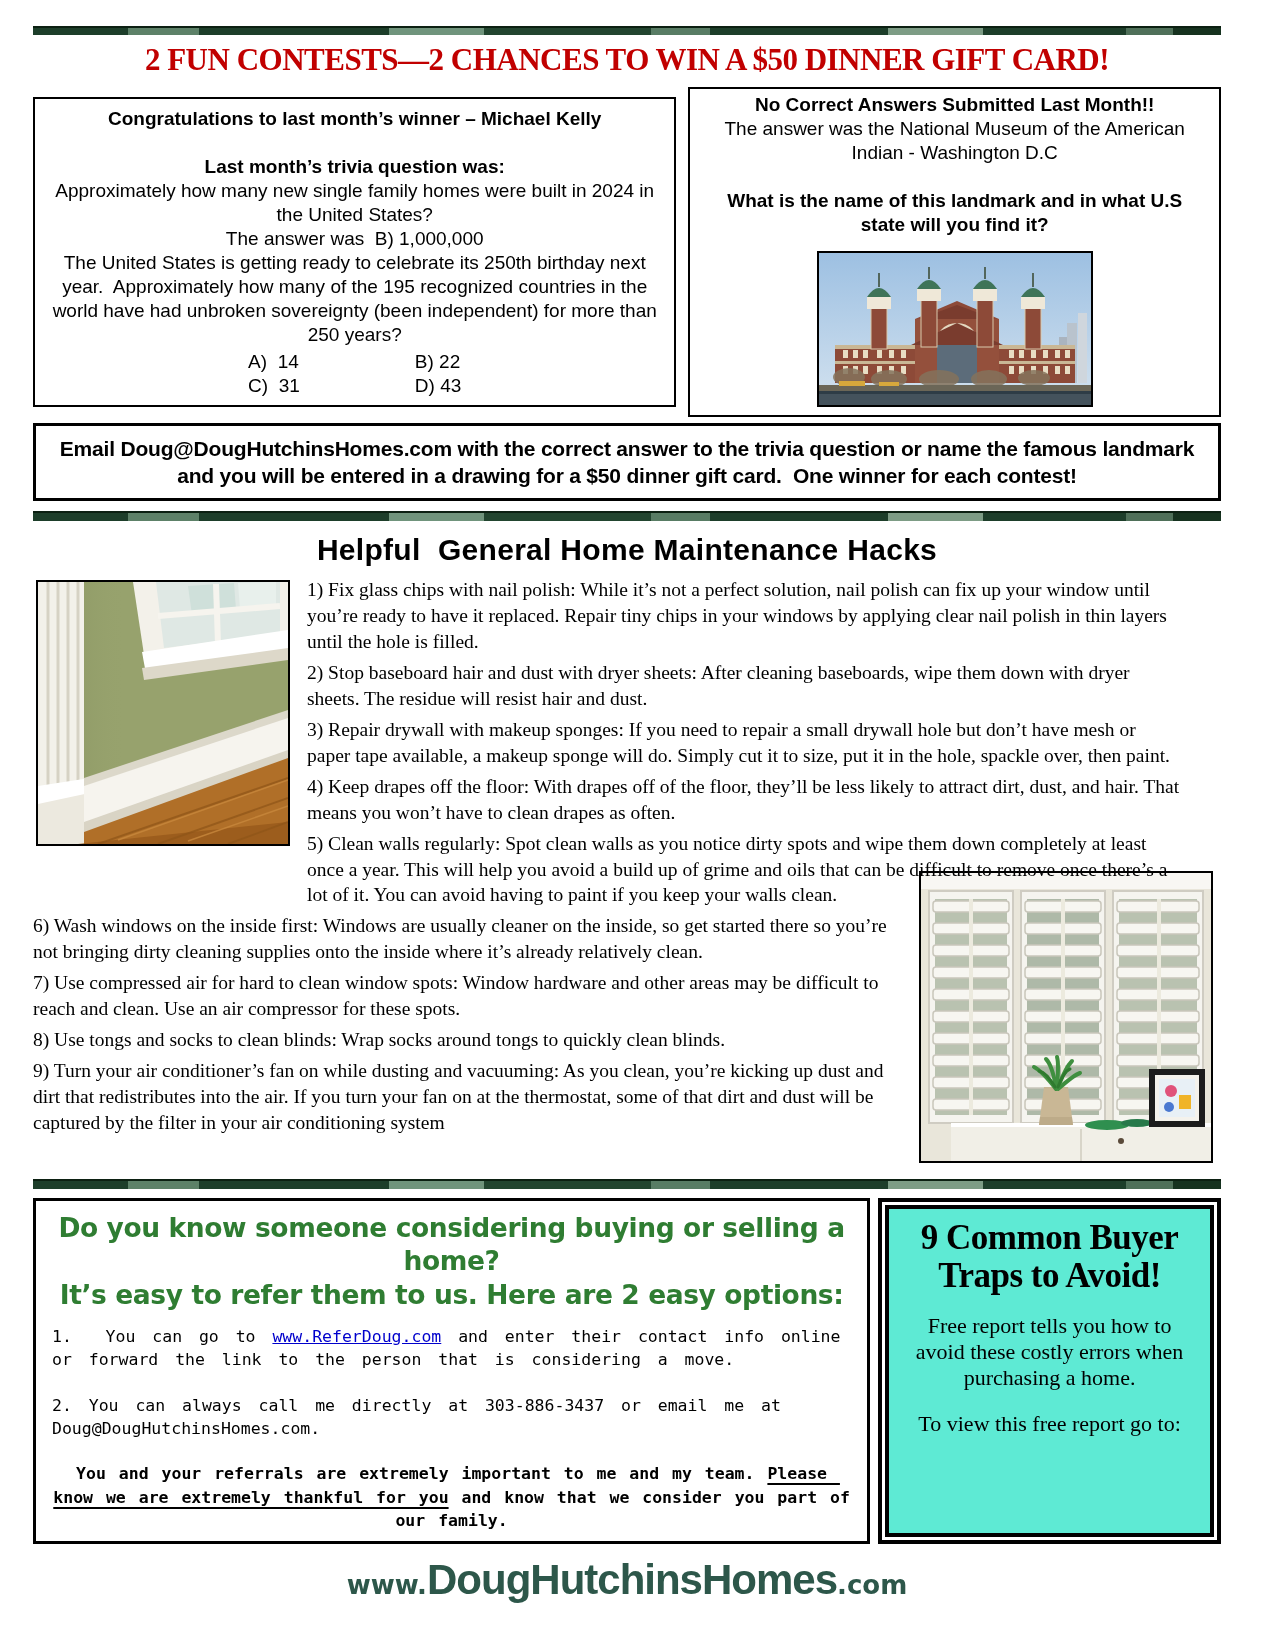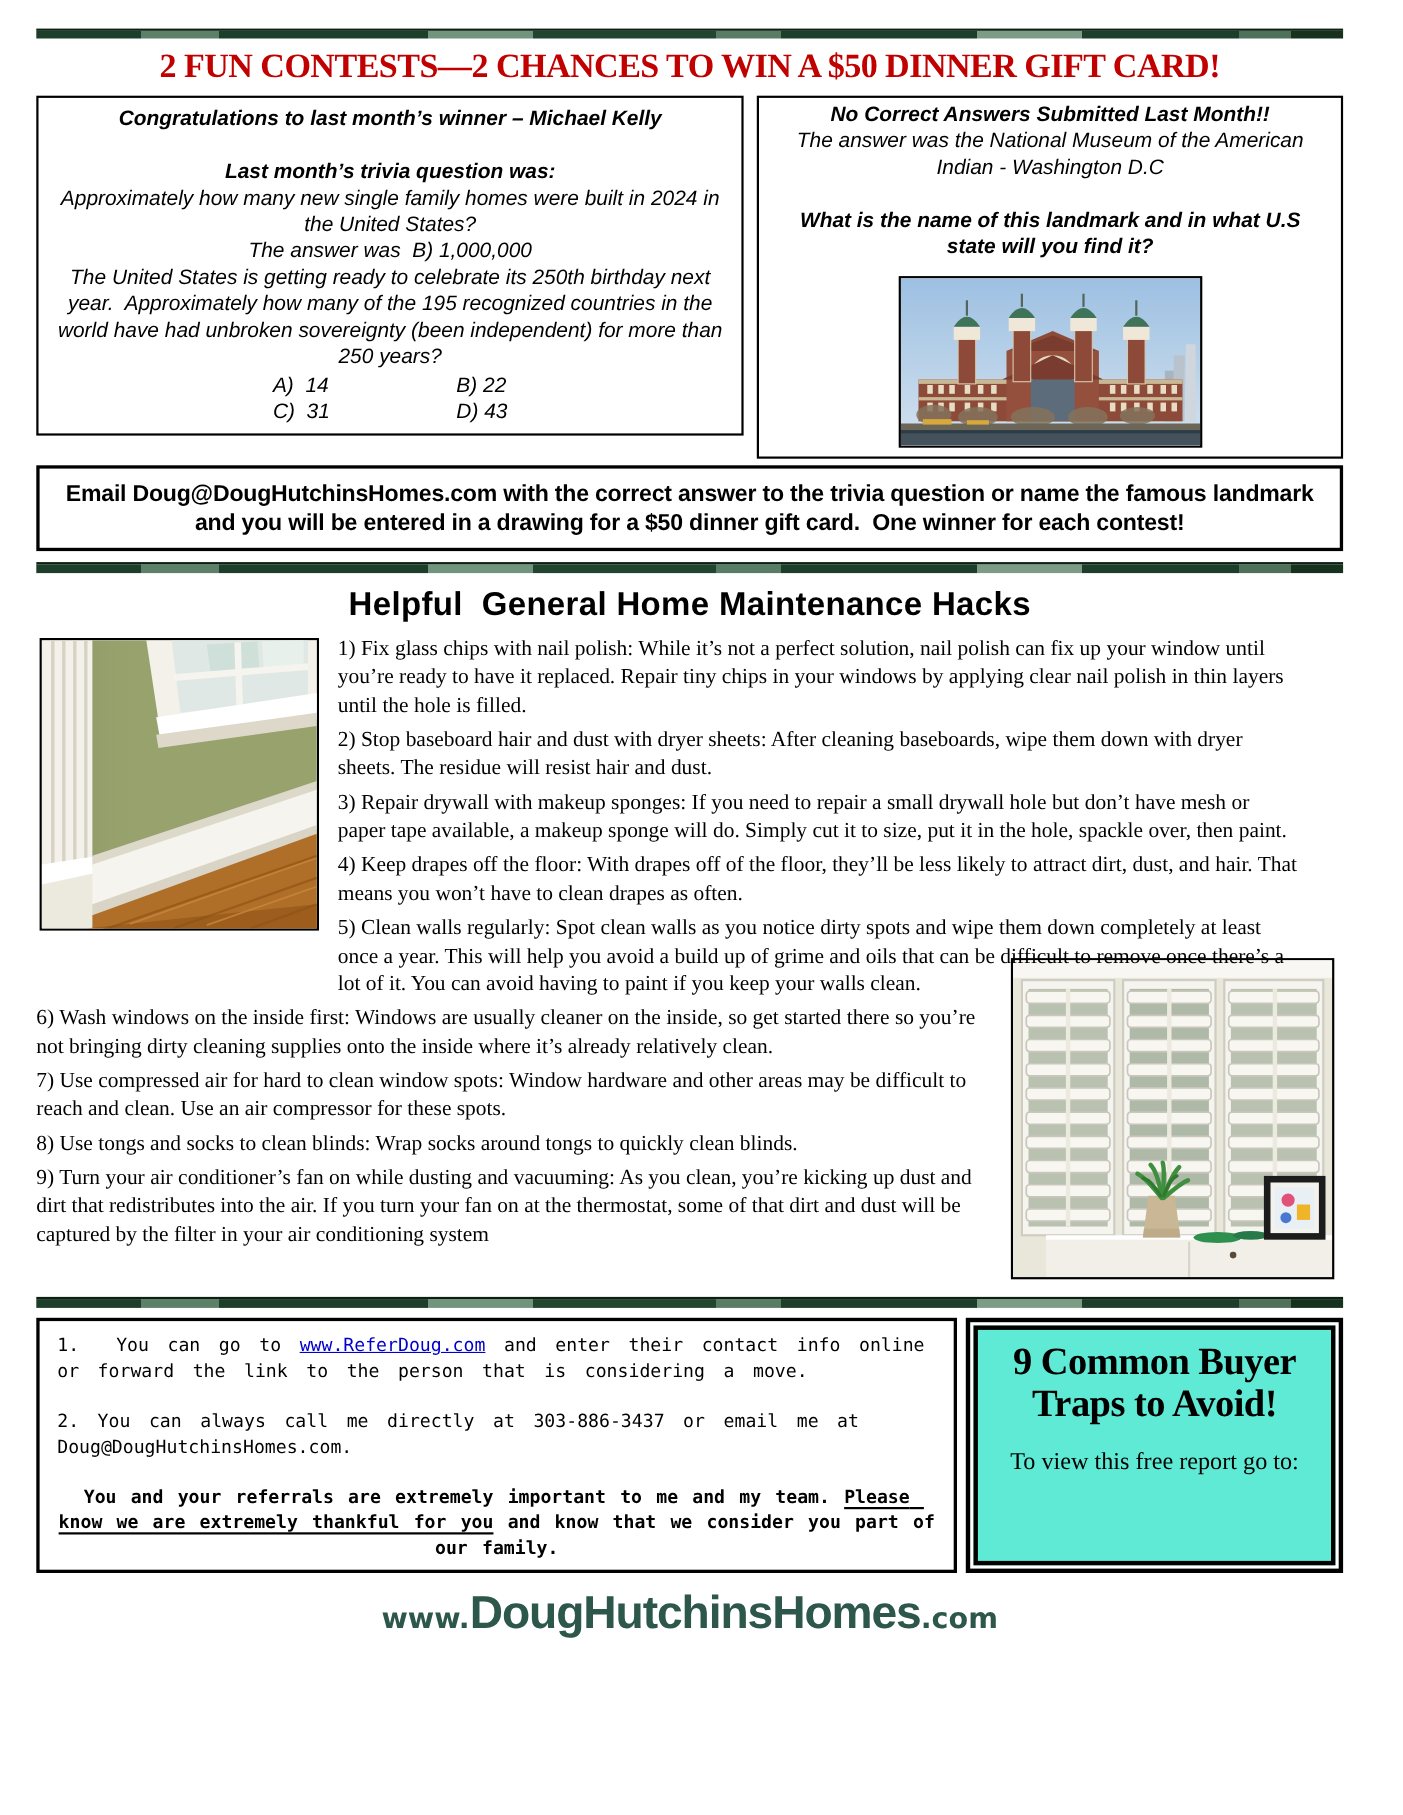--- a/index.html
+++ b/index.html
@@ -24,21 +24,21 @@
       #1d3e2a 92%, #4f7059 92%, #4f7059 96%, #16321f 96%);
   }
   .bar.thin { height:9px; }
 
   .contest-title {
     font-family:"Liberation Serif", serif;
     font-weight:700; font-size:31px; letter-spacing:-0.5px;
     color:#c10000; text-align:center; margin:7px 0 9px 0;
   }
 
-  .contest-row { display:flex; gap:12px; align-items:flex-start;font-style:italic; }
+  .contest-row { display:flex; gap:12px; align-items:center; }
   .box { border:2px solid #000; background:#fff; }
   .left-contest { width:655px; padding:8px 12px; }
   .right-contest { width:542px; padding:4px 14px; display:flex; flex-direction:column; }
   .left-contest p, .right-contest p {
     font-size:19px; line-height:1.26; text-align:center; white-space:pre-wrap;
   }
   .b { font-weight:700; }
   .mt { margin-top:24px; }
   .options { display:grid; grid-template-columns:auto auto; column-gap:115px; row-gap:2px;
              width:max-content; margin:4px auto 0 auto; font-size:19px; }
@@ -394,28 +394,33 @@
     <p>8) Use tongs and socks to clean blinds: Wrap socks around tongs to quickly clean blinds.</p>
     <p>9) Turn your air conditioner’s fan on while dusting and vacuuming: As you clean, you’re kicking up dust and dirt that redistributes into the air. If you turn your fan on at the thermostat, some of that dirt and dust will be captured by the filter in your air conditioning system</p>
     <div class="clearfix"></div>
   </div>
 
   <div class="bar divider"></div>
 
   <div class="bottom-row">
 
     <section class="box referral">
+      <div class="green-head">
+        <div>Do you know someone considering buying or selling a home?</div>
+        <div>It’s easy to refer them to us.  Here are 2 easy options:</div>
+      </div>
       <p class="mono opt"><span>1.  You can go to </span><a>www.ReferDoug.com</a><span> and enter their contact info online or forward the link to the person that is considering a move.</span></p>
       <p class="mono opt"><span>2. You can always call me directly at </span><span>303-886-3437</span><span> or email me at </span><span>Doug@DougHutchinsHomes.com</span><span>.</span></p>
       <p class="mono closing"><span>You and your referrals are extremely important to me and my team. </span><span class="ul">Please know we are extremely thankful for you</span><span> and know that we consider you part of our family.</span></p>
     </section>
 
     <section class="traps-outer">
       <div class="traps-inner">
         <div class="traps-title">9 Common Buyer Traps to Avoid!</div>
+        <div class="traps-body">Free report tells you how to avoid these costly errors when purchasing a home.</div>
         <div class="traps-cta">To view this free report go to:</div>
       </div>
     </section>
   </div>
 
   <div class="footer">
     <span class="www">www.</span><span class="main">DougHutchinsHomes</span><span class="com">.com</span>
   </div>
 
 </div>

